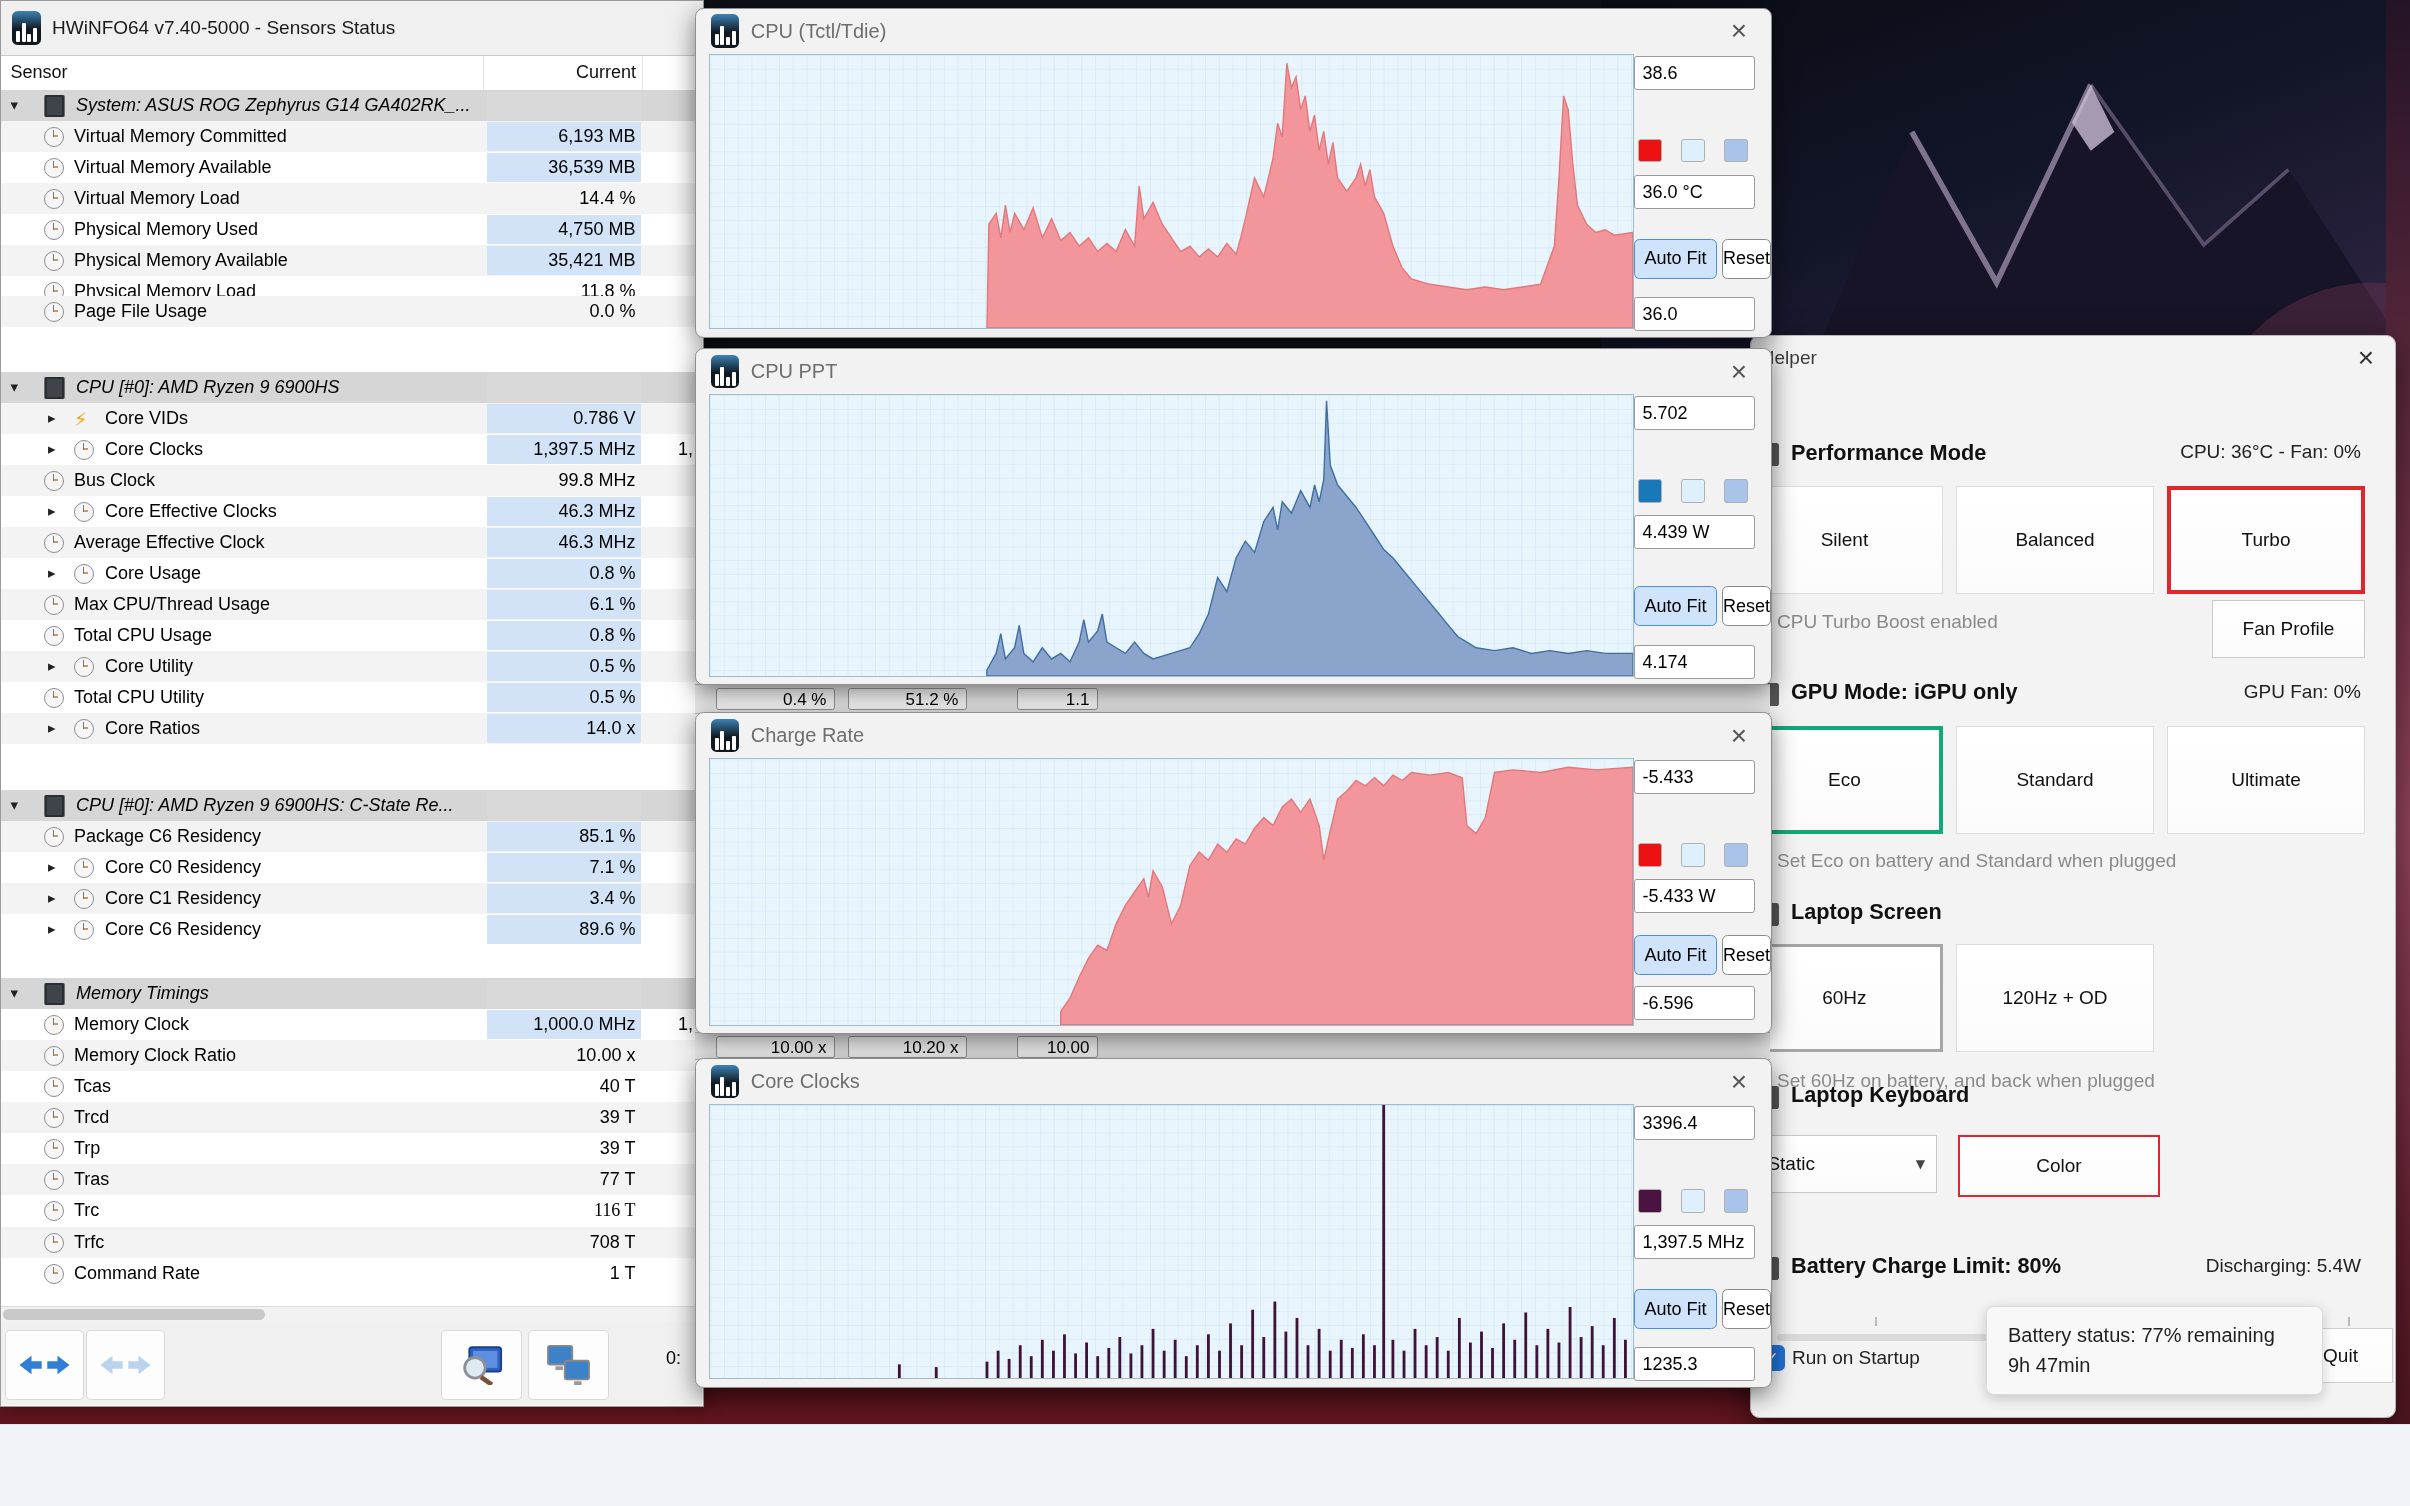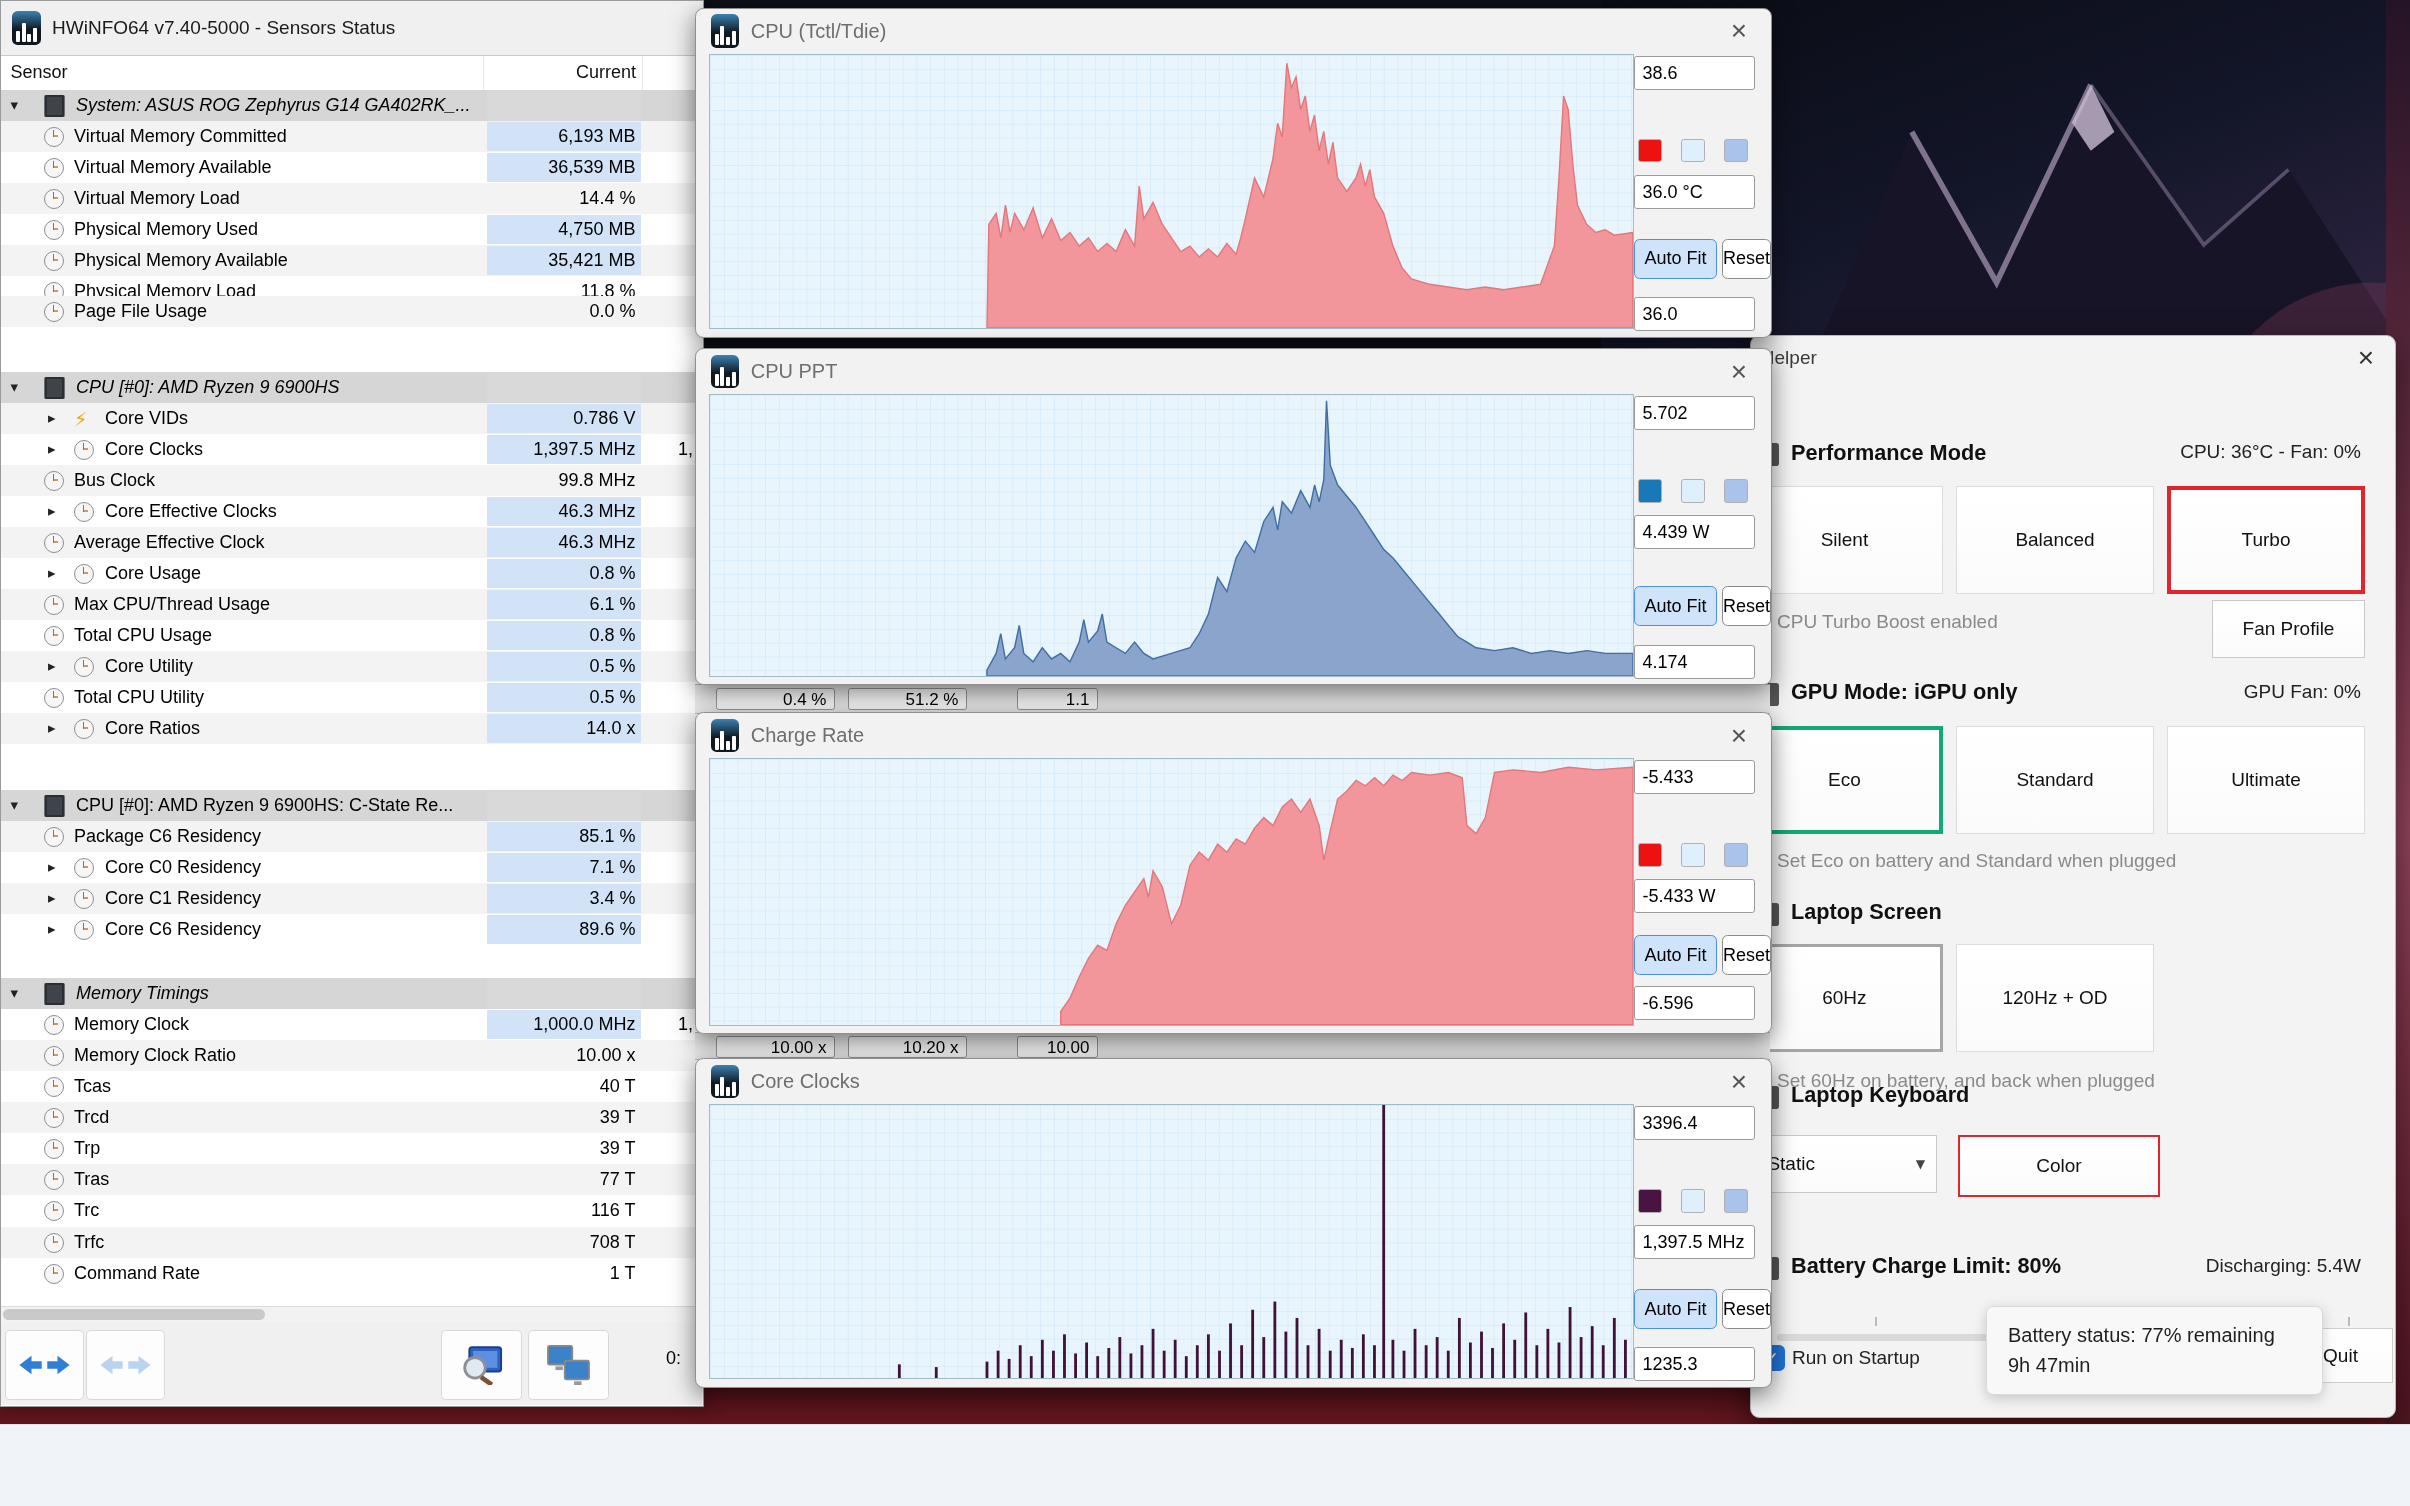--- a/index.html
+++ b/index.html
@@ -353,21 +353,21 @@
           <span style="position: absolute; left: 104px; top: 0px; line-height: 31px; white-space: nowrap;">Core Ratios</span>
         </div>
         <span class="clockicon" style="left: 73px;"></span>
         <div class="vcell" style="background: rgb(210, 227, 248);">
           <span>14.0 x</span>
         </div>
       </div>
       <div class="srow" style="top: 700px; background: rgb(214, 214, 214);">
         <div class="nm">
           <span class="chev" style="position: absolute; left: 9.4px; top: 0px;">▾</span>
-          <span style="position: absolute; left: 75px; top: 0px; white-space: nowrap; line-height: 31px;">CPU [#0]: AMD Ryzen 9 6900HS: C-State Re...</span>
+          <span style="position: absolute; left: 75px; top: 0px; font-style: italic; white-space: nowrap; line-height: 31px;">CPU [#0]: AMD Ryzen 9 6900HS: C-State Re...</span>
         </div>
         <span class="chipicon" style="left: 43px;"></span>
         <div class="vcell" style="background: rgb(217, 217, 217);"></div>
       </div>
       <div class="srow" style="top: 731px; background: rgb(243, 243, 243);">
         <div class="nm">
           <span style="position: absolute; left: 73px; top: 0px; line-height: 31px; white-space: nowrap;">Package C6 Residency</span>
         </div>
         <span class="clockicon" style="left: 43px;"></span>
         <div class="vcell" style="background: rgb(210, 227, 248);">
@@ -465,21 +465,21 @@
         <span class="clockicon" style="left: 43px;"></span>
         <div class="vcell" style="background: transparent;">
           <span>77 T</span>
         </div>
       </div>
       <div class="srow" style="top: 1105px; background: rgb(255, 255, 255);">
         <div class="nm">
           <span style="position: absolute; left: 73px; top: 0px; line-height: 31px; white-space: nowrap;">Trc</span>
         </div>
         <span class="clockicon" style="left: 43px;"></span>
-        <div class="vcell" style="background: transparent;">
+        <div class="vcell" style="background: transparent; font-family: Liberation Serif, serif;">
           <span>116 T</span>
         </div>
       </div>
       <div class="srow" style="top: 1137px; background: rgb(243, 243, 243);">
         <div class="nm">
           <span style="position: absolute; left: 73px; top: 0px; line-height: 31px; white-space: nowrap;">Trfc</span>
         </div>
         <span class="clockicon" style="left: 43px;"></span>
         <div class="vcell" style="background: transparent;">
           <span>708 T</span>

